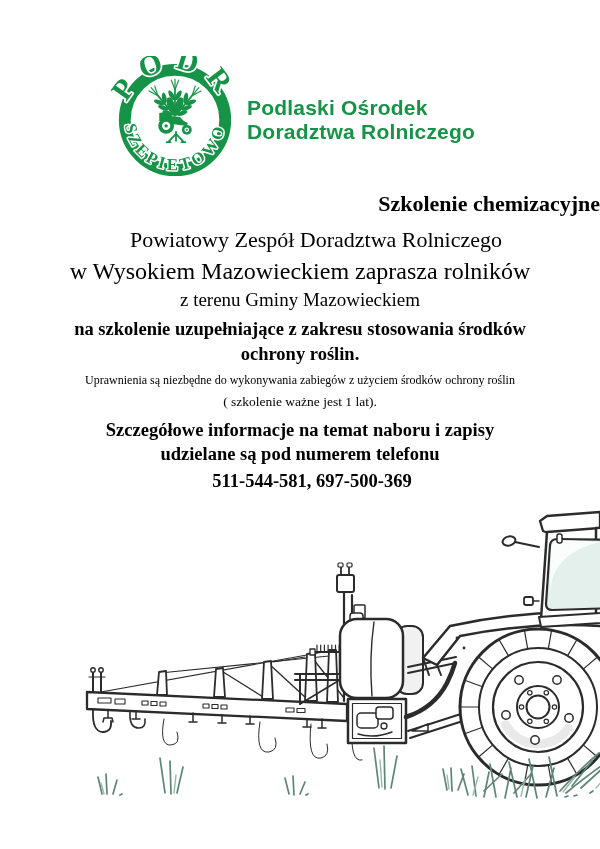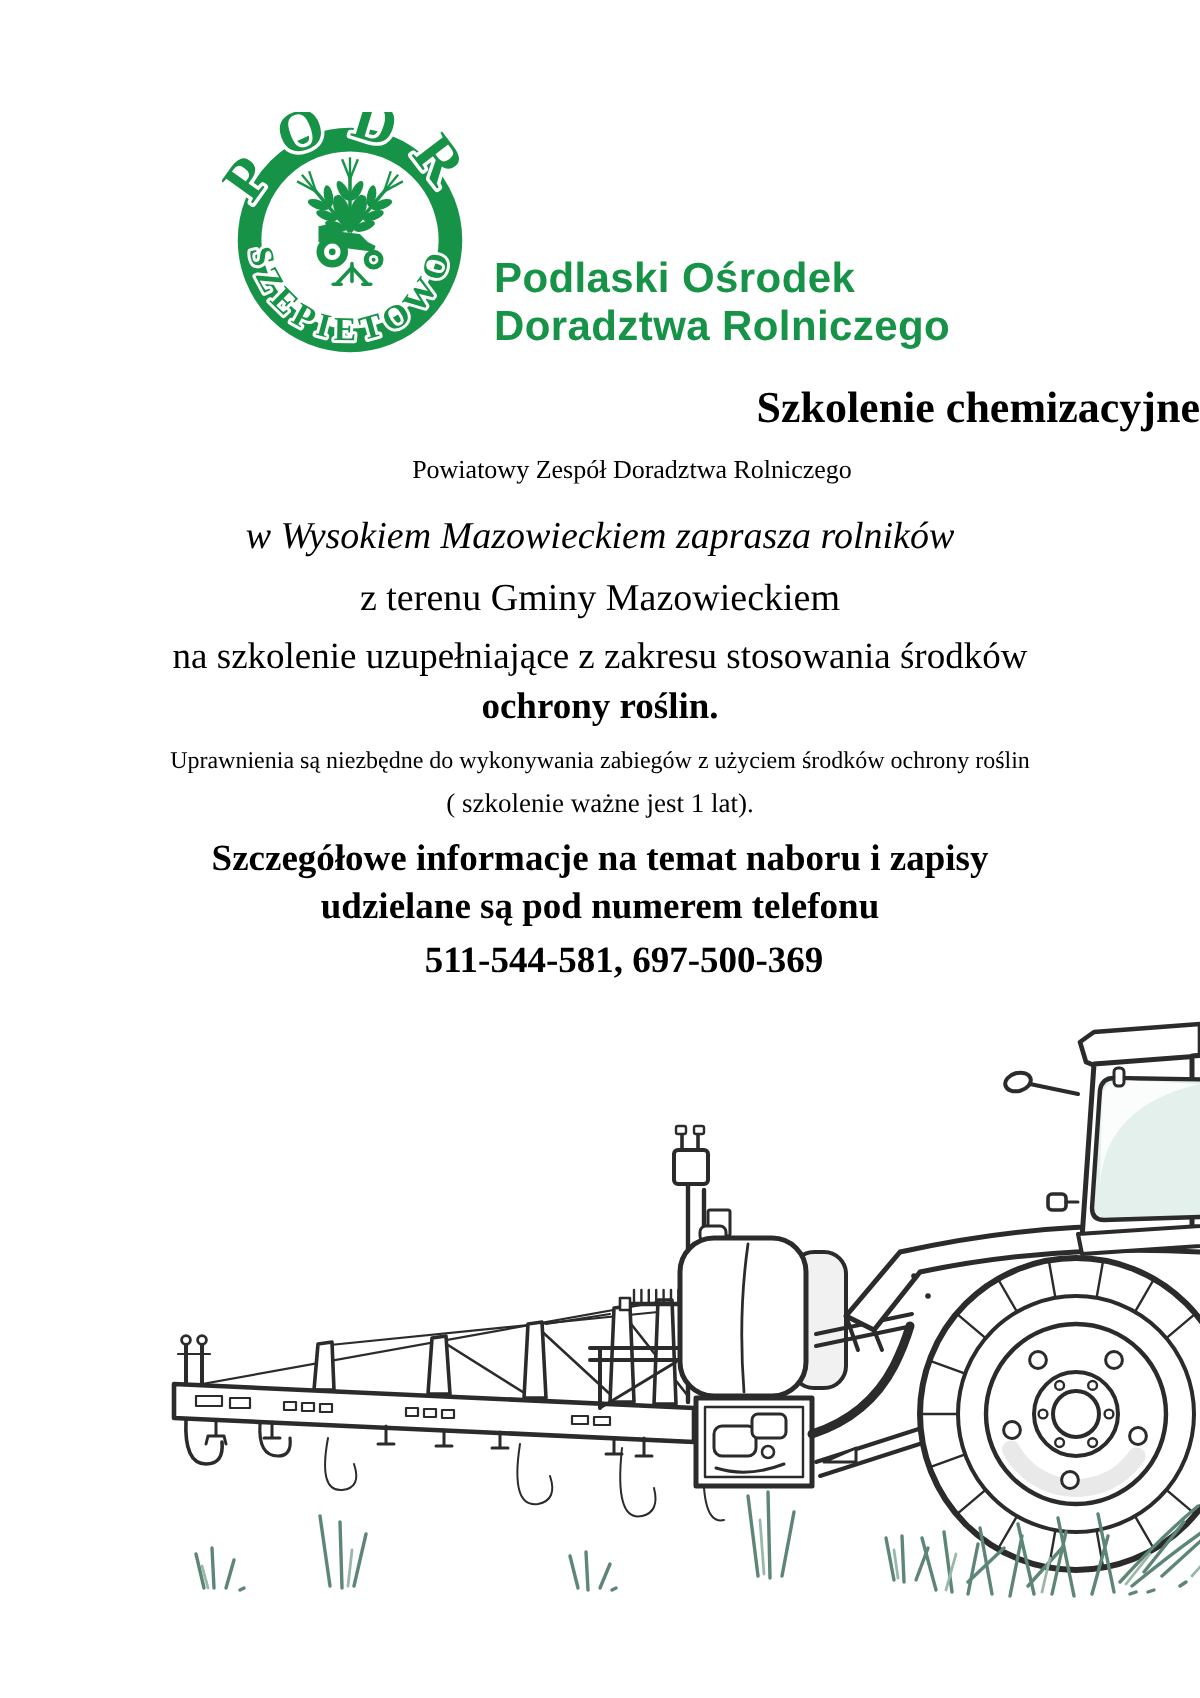--- a/index.html
+++ b/index.html
@@ -7,29 +7,29 @@
     position:relative;width:600px;height:849px;margin:0 auto;
     background:#fff;overflow:hidden;
     font-family:"Liberation Serif","DejaVu Serif",serif;color:#000;
   }
   
   .logo{position:absolute;left:111px;top:56px;width:128px;height:128px;}
   .org-name{
     position:absolute;left:247px;top:96px;
     font-family:"Liberation Sans","DejaVu Sans",sans-serif;
     font-weight:700;font-size:21px;line-height:24px;color:var(--green,#179348);
-    letter-spacing:.2px;white-space:nowrap;margin-top:32px;
+    letter-spacing:.2px;white-space:nowrap;
   }
   
   .tline{position:absolute;left:0;right:0;text-align:center;white-space:nowrap;}
   .t-title  {top:191px;font-size:22px;font-weight:700;text-align:right;}
-  .t-intro1 {top:227px;font-size:13px;margin-left:32px;}
-  .t-intro2 {top:258px;font-size:19px;font-style:italic;}
+  .t-intro1 {top:227px;font-size:22px;margin-left:32px;}
+  .t-intro2 {top:258px;font-size:24px;}
   .t-intro3 {top:289px;font-size:19px;}
-  .t-course1{top:319px;font-size:18.5px;font-weight:400;}
+  .t-course1{top:319px;font-size:18.5px;font-weight:700;}
   .t-course2{top:344px;font-size:18.5px;font-weight:700;}
   .t-note1  {top:373px;font-size:12px;}
   .t-note2  {top:394px;font-size:13.5px;}
   .t-info1  {top:420px;font-size:18.5px;font-weight:700;}
   .t-info2  {top:444px;font-size:18.5px;font-weight:700;}
   .t-phones {top:471px;font-size:18.5px;font-weight:700;margin-left:24px;}
   
   .tractor{position:absolute;left:60px;top:505px;width:540px;height:300px;}
   .logo text{font-family:"Liberation Serif","DejaVu Serif",serif;font-weight:700;}
 </style>

